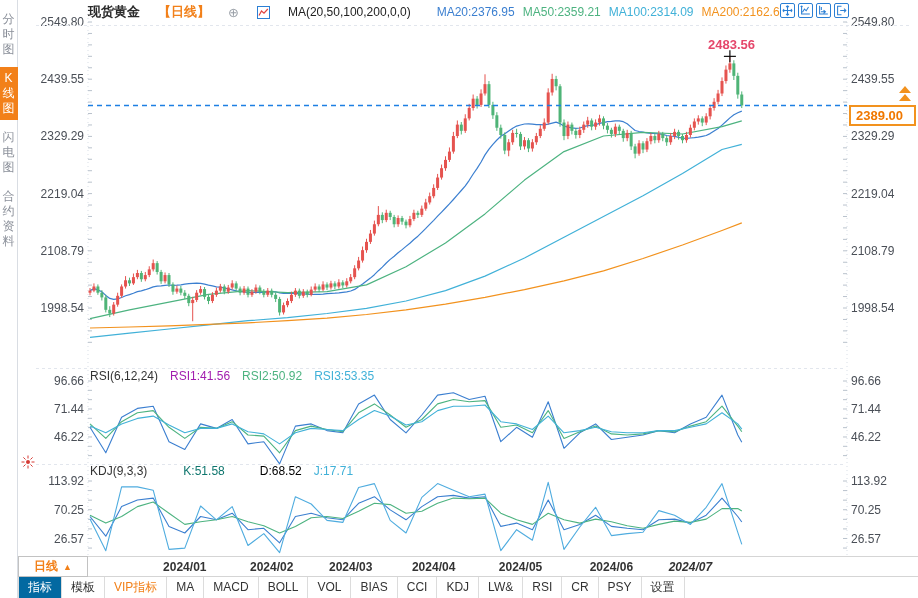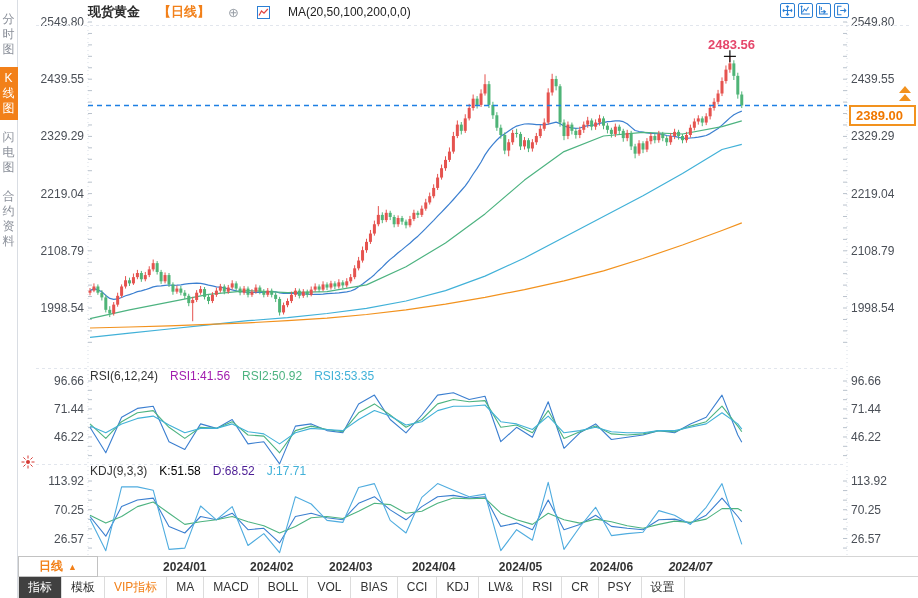--- a/index.html
+++ b/index.html
@@ -34,32 +34,32 @@
   .price-box{position:absolute;left:849px;top:105px;width:67px;height:21px;border:2px solid #f2921e;
              box-sizing:border-box;background:#fff;color:#f07800;font-weight:700;font-size:13px;
              line-height:17px;padding-left:5px;z-index:6}
   .up-arrows{position:absolute;left:899px;top:86px;z-index:6}
   .up-arrows i{display:block;width:0;height:0;border-left:6px solid transparent;
                border-right:6px solid transparent;border-bottom:7px solid #f2921e;margin-bottom:1px}
   .high-label{position:absolute;left:708px;top:37px;color:#e5476b;font-weight:700;font-size:13px;z-index:6}
   
   .xaxis-row{position:absolute;left:18px;right:0;top:556px;height:21px;background:#fff;
              border-top:1px solid #d5d5d5;border-bottom:1px solid #d5d5d5;box-sizing:border-box;z-index:3}
-  .period-box{position:absolute;left:18px;top:556px;width:80px;height:21px;border:1px solid #c2c2c2;
+  .period-box{position:absolute;left:18px;top:556px;width:70px;height:21px;border:1px solid #c2c2c2;
               box-sizing:border-box;background:#fff;display:flex;align-items:center;justify-content:center;
               gap:5px;color:#f28019;font-weight:700;font-size:12px;z-index:4;cursor:pointer}
   .period-box .arr{font-size:9px}
   .datelab{position:absolute;top:560px;font-size:12px;font-weight:700;color:#333;
            transform:translateX(-50%);z-index:4}
   
   .tabs{position:absolute;left:18px;right:0;top:577px;height:21px;background:#fff;display:flex;
         font-size:12px;z-index:4;border-left:1px solid #dcdcdc}
   .tab{padding:0 9px;line-height:20px;border-right:1px solid #dcdcdc;color:#333;cursor:pointer;
        white-space:nowrap}
-  .tab.selected{background:#404040;color:#fff}
+  .tab.selected{background:#0369a1;color:#fff}
   .tab.vip{color:#f28019}
   svg.plot{position:absolute;left:0;top:0;z-index:1}
 </style>
 </head>
 <body>
 
 <div class="app">
 
   <div class="sidebar" id="sidebar">
       <div class="side-item">
@@ -89,20 +89,26 @@
     <span class="symbol">现货黄金</span>
     <span class="period-tag">【日线】</span>
     <span class="add-circ">⊕</span>
     <span style="display:flex">
       <svg width="13" height="13" viewBox="0 0 13 13">
         <rect x="0.5" y="0.5" width="12" height="12" fill="#fff" stroke="#2b7fd4"></rect>
         <polyline points="2,9.5 4.5,5 7,7.2 10.8,3" fill="none" stroke="#e04340" stroke-width="1.2"></polyline>
       </svg>
     </span>
     <span class="ma-formula">MA(20,50,100,200,0,0)</span>
+    <span id="maVals" style="display:flex">
+        <span class="ma-val" style="color: rgb(59, 127, 208);">MA20:2376.95</span>
+        <span class="ma-val" style="color: rgb(77, 179, 128);">MA50:2359.21</span>
+        <span class="ma-val" style="color: rgb(65, 177, 216);">MA100:2314.09</span>
+        <span class="ma-val" style="color: rgb(242, 146, 30);">MA200:2162.6</span>
+      </span>
   </div>
 
   <div class="tool-icons" id="toolIcons">
       <div class="tool-btn">
         <svg width="13" height="13" viewBox="0 0 15 15">
           <path d="M7.5 2v11M2 7.5h11M7.5 2L5.9 3.6M7.5 2l1.6 1.6M7.5 13l-1.6-1.6M7.5 13l1.6-1.6M2 7.5l1.6-1.6M2 7.5l1.6 1.6M13 7.5l-1.6-1.6M13 7.5l-1.6 1.6" fill="none" stroke="#2b7fd4" stroke-width="1.2"></path>
         </svg>
       </div>
       <div class="tool-btn">
         <svg width="13" height="13" viewBox="0 0 15 15">
@@ -152,22 +158,22 @@
     <span>RSI(6,12,24)</span>
     <span id="rsiVals" style="display:flex;gap:12px">
         <span style="color: #a21caf;">RSI1:41.56</span>
         <span style="color: rgb(77, 179, 128);">RSI2:50.92</span>
         <span style="color: rgb(65, 177, 216);">RSI3:53.35</span>
       </span>
   </div>
   <div class="osc-title" style="top:464px">
     <span>KDJ(9,3,3)</span>
     <span id="kdjVals" style="display:flex;gap:12px">
-        <span style="color: #000000;">K:51.58</span>
-        <span style="color: #4c1d95;">D:68.52</span>
+        <span style="color: #0f766e; margin-left: 24px;">K:51.58</span>
+        <span style="color: #000000; margin-left: 23px;">D:68.52</span>
         <span style="color: rgb(65, 177, 216);">J:17.71</span>
       </span>
   </div>
 
   <div class="high-label">2483.56</div>
   <div class="price-box">2389.00</div>
   <div class="up-arrows">
       <i></i>
       <i></i>
     </div>

